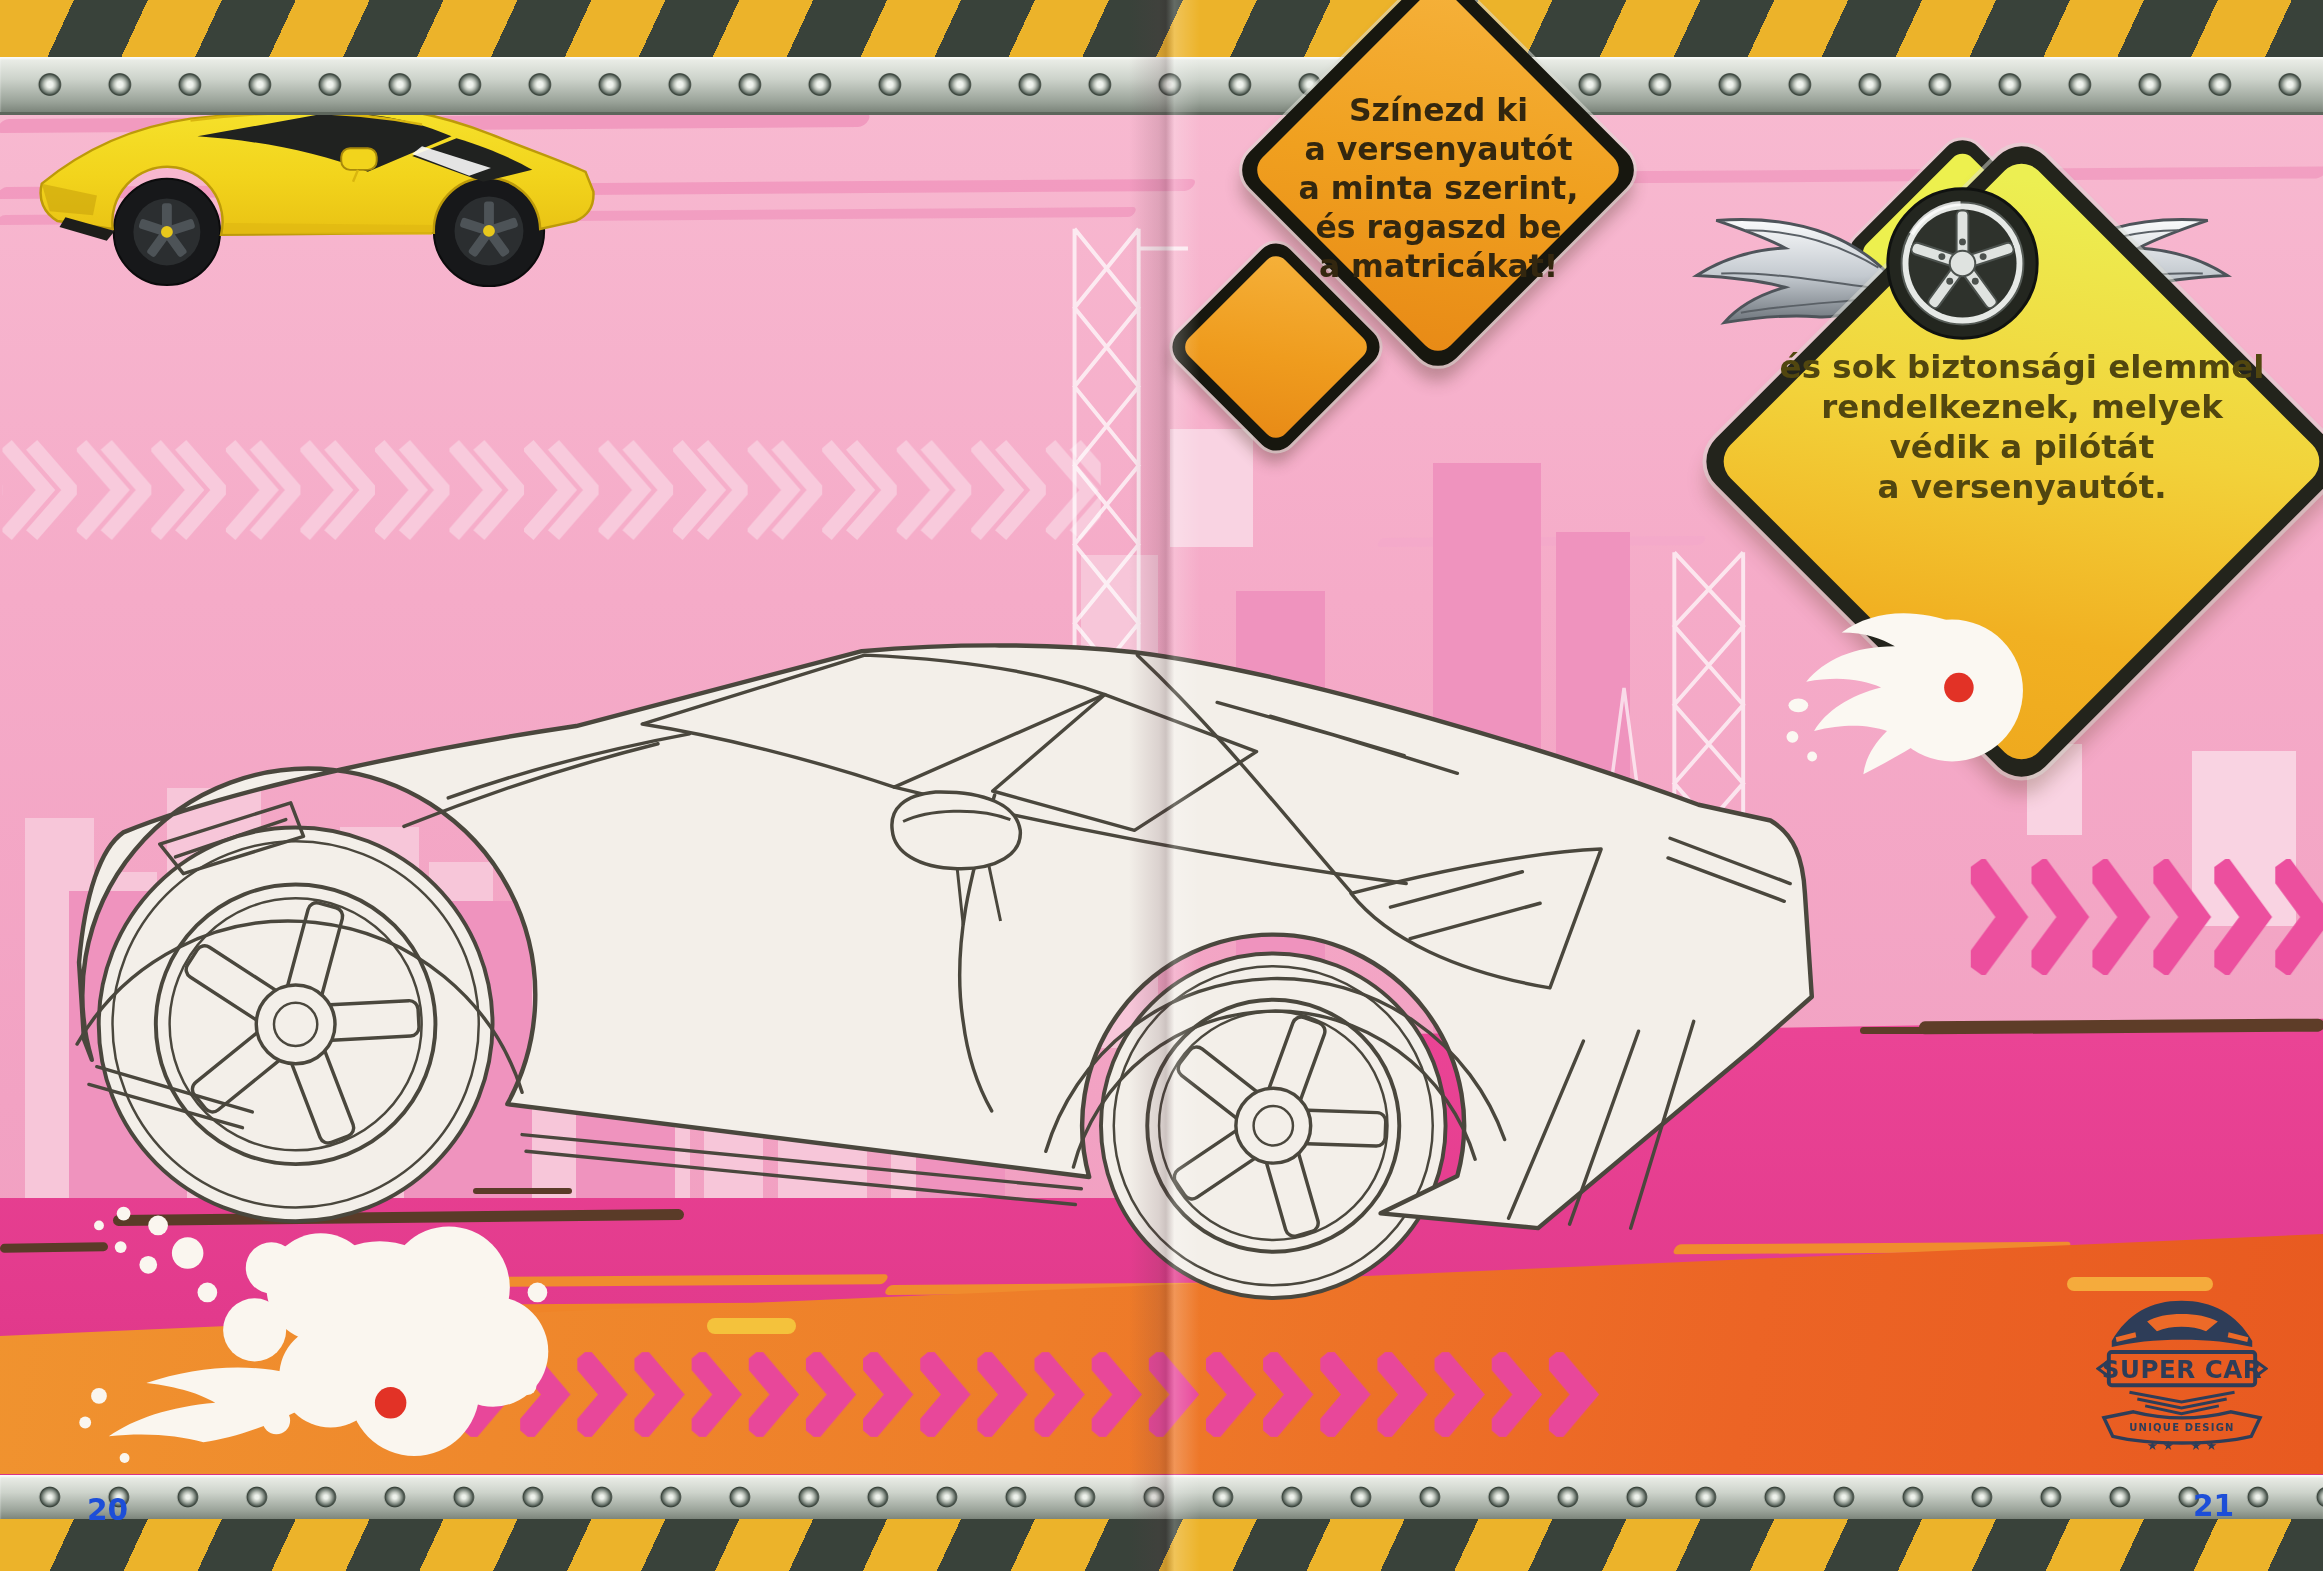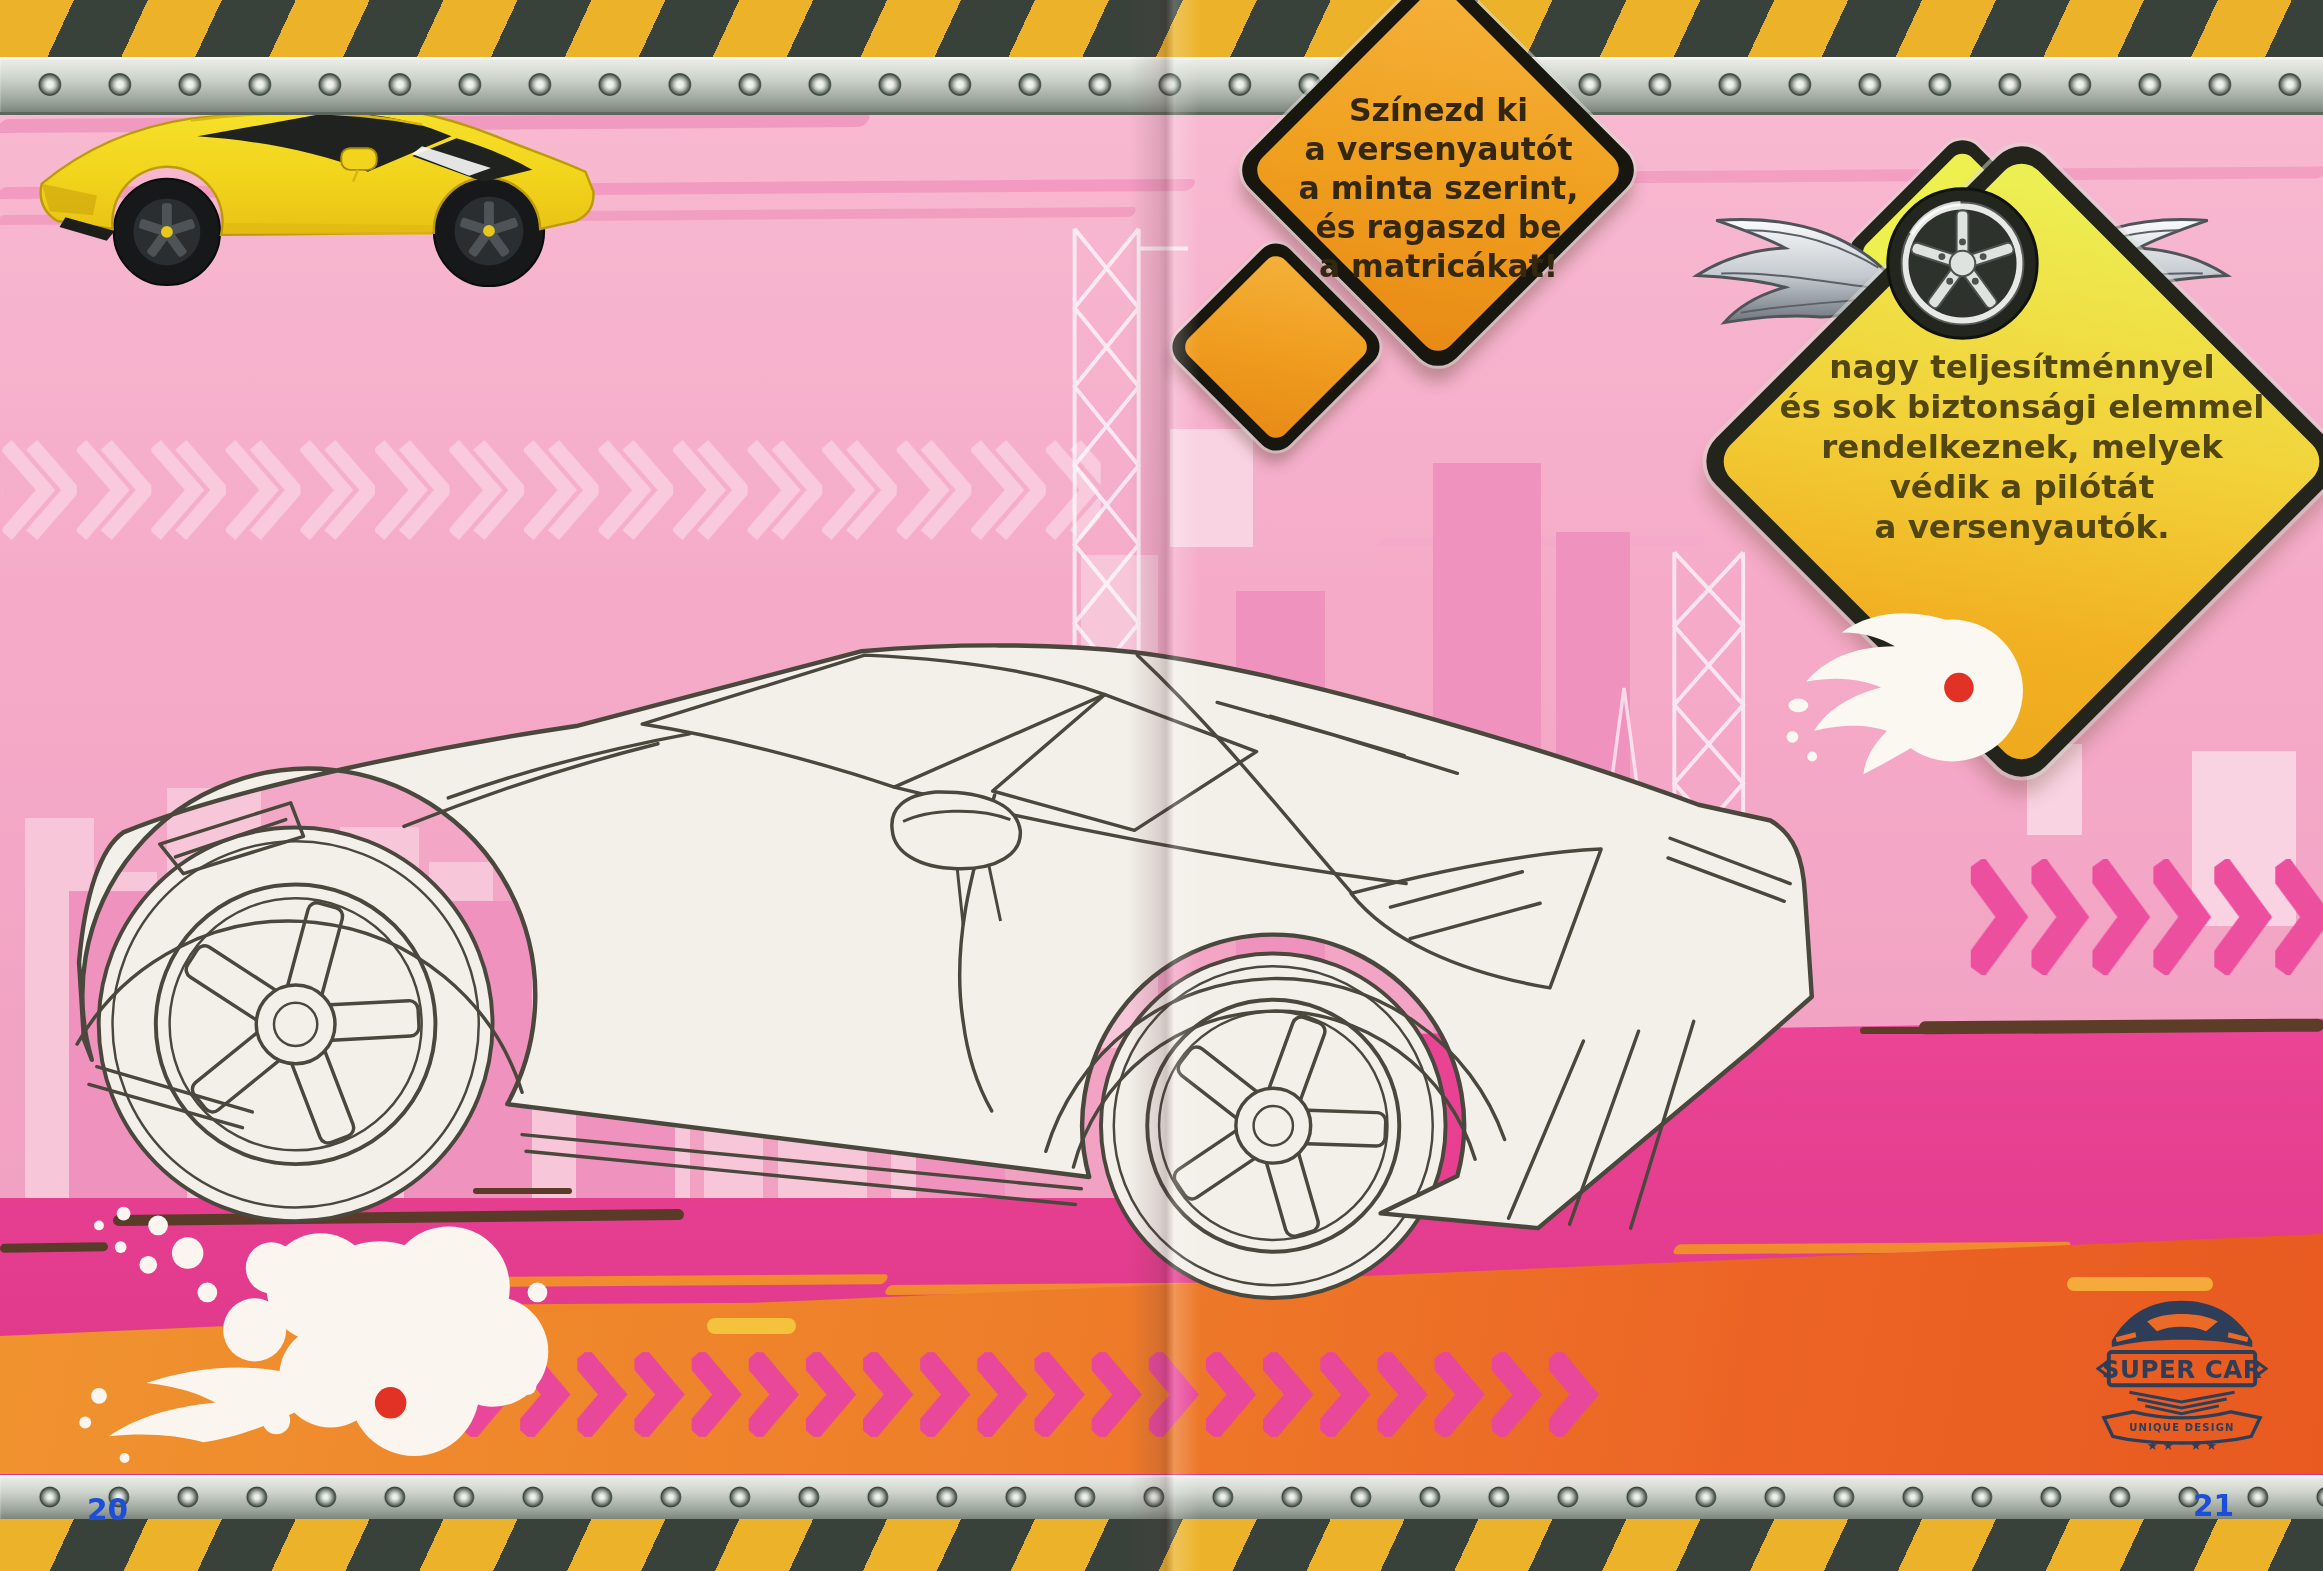--- a/index.html
+++ b/index.html
@@ -325,25 +325,24 @@
       </g>
       <circle cx="86" cy="86" r="13" fill="#dfe3e0" stroke="#4c524e" stroke-width="2"></circle>
       <circle cx="86" cy="64" r="3.5" fill="#4c524e"></circle>
         <circle cx="107" cy="79" r="3.5" fill="#4c524e"></circle>
       <circle cx="99" cy="104" r="3.5" fill="#4c524e"></circle>
         <circle cx="73" cy="104" r="3.5" fill="#4c524e"></circle>
       <circle cx="65" cy="79" r="3.5" fill="#4c524e"></circle>
       <path d="M34 56 A60 60 0 0 1 84 25" fill="none" stroke="#ffffff" stroke-width="5" opacity=".75"></path>
     </svg>
     <div class="sign-text" style="left:1746px;top:347px;width:552px;font-size:32.5px;line-height:40px;color:#51460f;">
-      <div>nagy teljesítménnyel</div>
       <div>és sok biztonsági elemmel</div>
       <div>rendelkeznek, melyek</div>
       <div>védik a pilótát</div>
-      <div>a versenyautók.</div>
+      <div>a versenyautót.</div>
     </div>
   </div>
 
   <svg class="abs" style="left:1755px;top:589px;z-index:46;" width="330" height="207" viewBox="0 0 335 210">
     <g fill="#fbf8f2">
       <path d="M205 35 C160 18 118 22 88 44 C112 44 128 50 142 58 C100 58 70 72 52 94 C86 88 110 92 128 100 C96 108 72 124 60 144 C92 136 116 138 134 144 C120 158 112 172 110 188 C134 176 154 164 170 154 C186 146 198 140 206 136 Z"></path>
       <ellipse cx="44" cy="118" rx="10" ry="7"></ellipse>
         <circle cx="38" cy="150" r="6"></circle>
         <circle cx="58" cy="170" r="5"></circle>
       <circle cx="200" cy="103" r="72"></circle>

